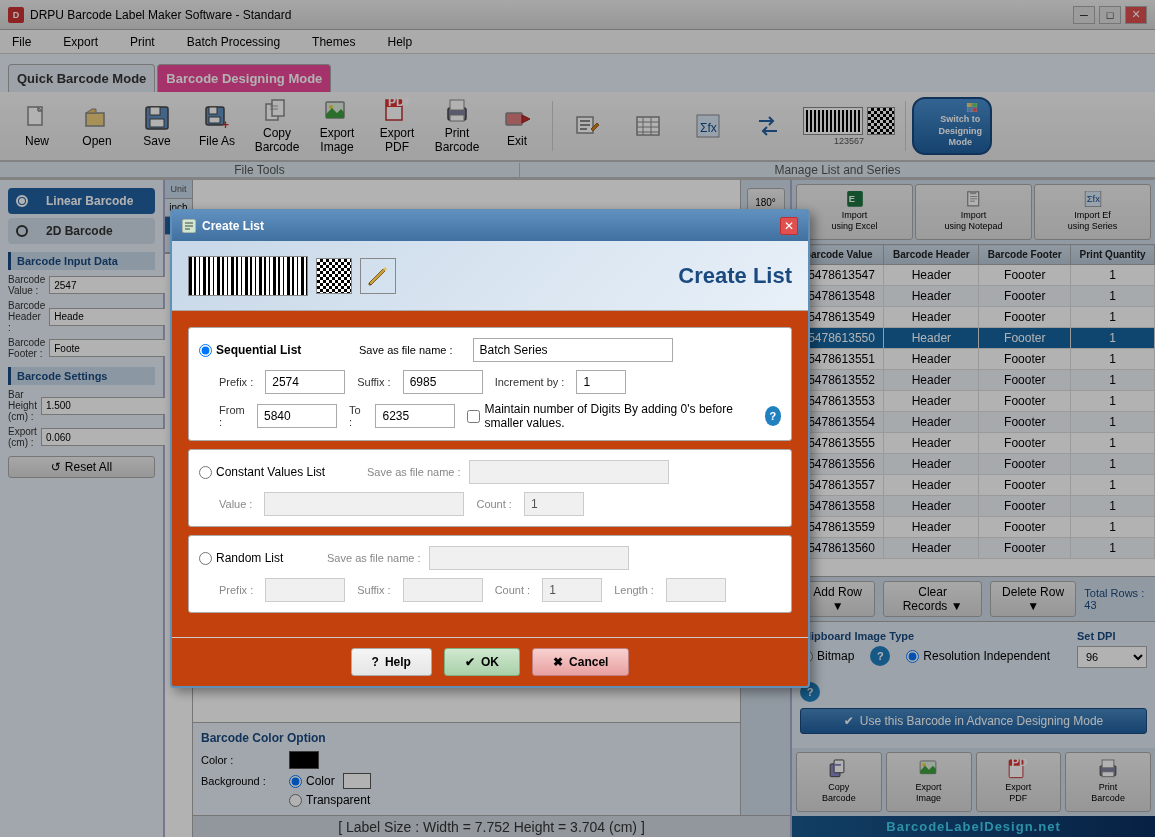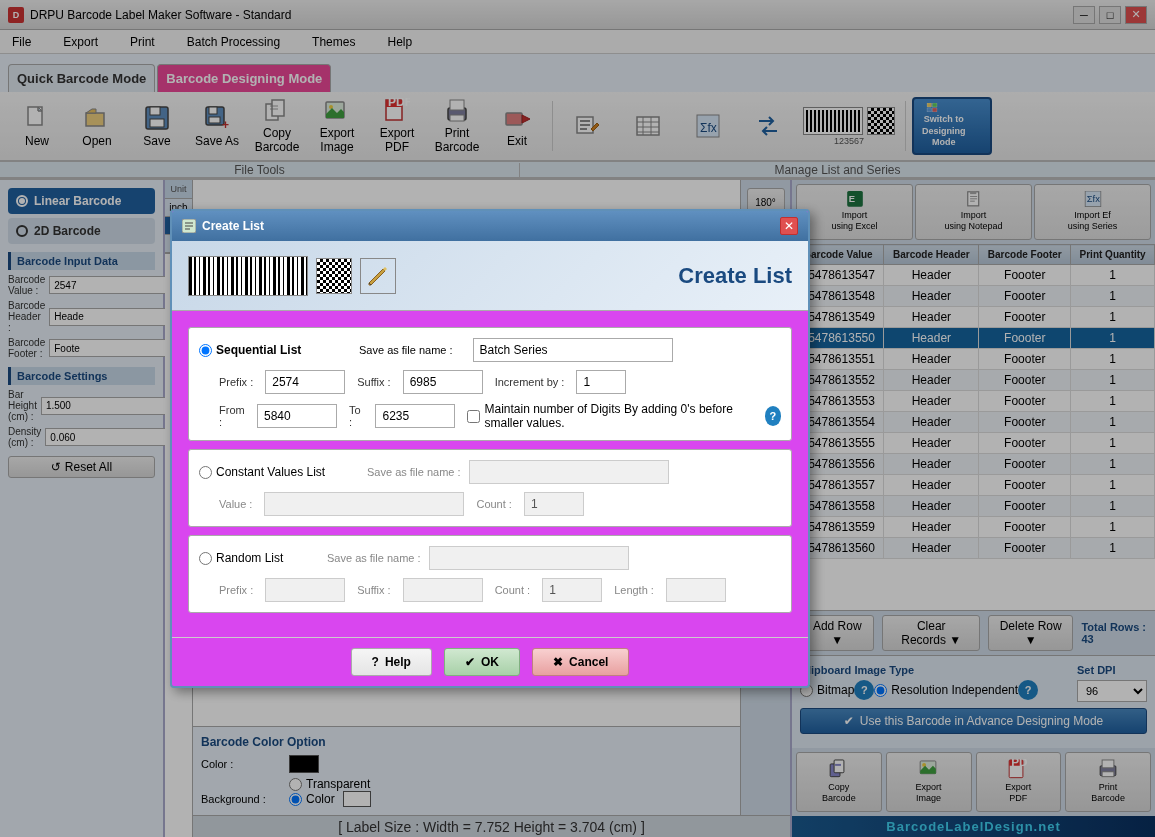--- a/index.html
+++ b/index.html
@@ -22,28 +22,28 @@
     .mode-tab { padding: 6px 8px; border: 1px solid #aaa; border-bottom: none; cursor: pointer; font-size: 13px; font-weight: bold; border-radius: 4px 4px 0 0; }
     .mode-tab.active { background: #ec4899; color: white; }
     .mode-tab.inactive { background: #e0e8f0; color: #333; }
 
     
     .toolbar { background: linear-gradient(to bottom, #f8f8f8, #e8e8e8); height: 70px; display: flex; align-items: center; padding: 4px 8px; border-bottom: 2px solid #bbb; gap: 2px; }
     .toolbar-btn { display: flex; flex-direction: column; align-items: center; justify-content: center; width: 58px; height: 58px; border: 1px solid transparent; cursor: pointer; border-radius: 3px; gap: 2px; font-size: 10px; text-align: center; }
     .toolbar-icon { width: 28px; height: 28px; display: flex; align-items: center; justify-content: center; }
     .toolbar-separator { width: 1px; height: 50px; background: #ccc; margin: 0 4px; }
 
-    .switch-btn { background: linear-gradient(to bottom, #4a90d0, #2060a0); color: white; border: 2px solid #1a4a80; border-radius: 4px; padding: 4px 8px; cursor: pointer; font-size: 11px; font-weight: bold; height: 58px; width: 80px; text-align: center; display: flex; flex-direction: column; align-items: flex-start; justify-content: center; gap: 2px; }
+    .switch-btn { background: linear-gradient(to bottom, #4a90d0, #2060a0); color: white; border: 2px solid #1a4a80; border-radius: 13px; padding: 4px 8px; cursor: pointer; font-size: 11px; font-weight: bold; height: 58px; width: 80px; text-align: center; display: flex; flex-direction: column; align-items: flex-end; justify-content: center; gap: 2px; }
 
     
     .main-content { display: flex; height: calc(837px - 30px - 24px - 38px - 70px - 18px); }
 
     
     .left-panel { width: 165px; background: #e8f0f8; border-right: 2px solid #aac; padding: 8px; }
-    .barcode-type-btn { display: flex; align-items: center; gap: 6px; padding: 6px 8px; margin-bottom: 4px; border-radius: 4px; cursor: pointer; font-weight: bold; font-size: 12px; }
+    .barcode-type-btn { display: flex; align-items: center; gap: 18px; padding: 6px 8px; margin-bottom: 4px; border-radius: 4px; cursor: pointer; font-weight: bold; font-size: 12px; }
     .barcode-type-btn.active { background: #2060a0; color: white; }
     .barcode-type-btn.inactive { background: #d0dce8; color: #333; }
     .radio-circle { width: 12px; height: 12px; border-radius: 50%; border: 2px solid currentColor; display: flex; align-items: center; justify-content: center; }
     .radio-fill { width: 6px; height: 6px; border-radius: 50%; background: white; }
 
     .section-title { font-size: 11px; font-weight: bold; color: #1a4a80; background: #c8d8e8; padding: 3px 6px; margin: 8px 0 4px 0; border-left: 3px solid #1a4a80; }
     .input-row { display: flex; align-items: center; margin-bottom: 4px; gap: 4px; }
     .input-label { font-size: 10px; color: #333; width: 70px; }
     .input-field { border: 1px solid #aaa; background: white; padding: 2px 4px; font-size: 10px; flex: 1; height: 18px; }
     .reset-btn { background: linear-gradient(to bottom, #f0f0f0, #d8d8d8); border: 1px solid #aaa; padding: 3px 10px; border-radius: 3px; cursor: pointer; font-size: 11px; display: flex; align-items: center; gap: 4px; margin-top: 8px; width: 100%; justify-content: center; }
@@ -58,40 +58,40 @@
     .table-container { flex: 1; overflow-y: auto; background: white; }
     table { width: 100%; border-collapse: collapse; font-size: 11px; }
     th { background: linear-gradient(to bottom, #d0dce8, #b8c8d8); padding: 4px 6px; border: 1px solid #aaa; text-align: center; font-size: 10px; font-weight: bold; color: #222; }
     td { padding: 3px 6px; border: 1px solid #ddd; text-align: center; }
     tr:nth-child(even) { background: #f0f4f8; }
     tr.selected td { background: #1565a0; color: white; }
 
     
     .table-actions { background: #d0dce8; padding: 4px 8px; display: flex; align-items: center; gap: 8px; border-top: 1px solid #aaa; }
     .action-btn { padding: 3px 10px; background: linear-gradient(to bottom, #f0f0f0, #d8d8d8); border: 1px solid #aaa; border-radius: 3px; cursor: pointer; font-size: 11px; display: flex; align-items: center; gap: 3px; }
-    .total-rows { margin-left: auto; font-size: 11px; font-weight: bold; color: #1a4a80; }
+    .total-rows { margin-left: auto; font-size: 11px; font-weight: normal; color: #1a4a80; }
 
     
     .bottom-info { background: #e0eaf4; padding: 8px; border-top: 1px solid #aaa; }
     .clipboard-dpi-row { display: flex; gap: 16px; align-items: flex-start; margin-bottom: 6px; }
     .clipboard-section { flex: 1; }
     .dpi-section { }
     .info-title { font-weight: bold; font-size: 11px; color: #1a4a80; margin-bottom: 4px; }
-    .radio-group { display: flex; gap: 0; align-items: center; flex-wrap: wrap; }
+    .radio-group { display: flex; gap: 16px; align-items: center; flex-wrap: wrap; }
     .select-input { border: 1px solid #aaa; background: white; padding: 2px 4px; font-size: 11px; height: 22px; width: 70px; }
     .advance-mode-btn { background: linear-gradient(to bottom, #4888c0, #2060a0); color: white; border: 1px solid #1a4a80; padding: 5px 10px; border-radius: 3px; cursor: pointer; font-size: 11px; display: flex; align-items: center; gap: 6px; width: 100%; justify-content: center; margin-bottom: 6px; }
 
     
     .bottom-action-buttons { display: flex; gap: 4px; padding: 4px; background: #d0dce8; }
     .bottom-action-btn { flex: 1; display: flex; flex-direction: column; align-items: center; justify-content: center; padding: 6px 4px; background: linear-gradient(to bottom, #f0f0f0, #d8d8d8); border: 1px solid #aaa; cursor: pointer; font-size: 10px; text-align: center; gap: 3px; height: 60px; border-radius: 3px; }
     .watermark { background: linear-gradient(to right, #1a5a90, #0a3060); color: #40d0f0; text-align: center; padding: 3px; font-size: 13px; font-weight: bold; letter-spacing: 1px; }
 
     
     .dialog-overlay { position: fixed; top: 0; left: 0; right: 0; bottom: 0; background: rgba(0,0,0,0.3); z-index: 100; display: flex; align-items: center; justify-content: flex-start; padding-left: 170px; padding-top: 60px; }
-    .dialog { background: #d946ef; border: 2px solid #6090b8; border-radius: 4px; width: 640px; box-shadow: 4px 4px 12px rgba(0,0,0,0.4); }
+    .dialog { background: #c2410c; border: 2px solid #6090b8; border-radius: 4px; width: 640px; box-shadow: 4px 4px 12px rgba(0,0,0,0.4); }
     .dialog-titlebar { background: linear-gradient(to bottom, #6090c0, #4070a0); color: white; padding: 6px 10px; display: flex; align-items: center; justify-content: space-between; border-radius: 2px 2px 0 0; }
     .dialog-title { font-size: 13px; font-weight: bold; display: flex; align-items: center; gap: 6px; }
     .dialog-close { width: 18px; height: 18px; background: #e05050; border: 1px solid #c03030; color: white; cursor: pointer; display: flex; align-items: center; justify-content: center; font-size: 12px; border-radius: 2px; }
     .dialog-header-img { height: 70px; background: linear-gradient(135deg, #c8d8e8, #e8f0f8); display: flex; align-items: center; justify-content: space-between; padding: 8px 16px; border-bottom: 1px solid #aaa; }
     .barcode-mini-img { width: 120px; height: 40px; background: repeating-linear-gradient(90deg, black 0px, black 3px, white 3px, white 5px, black 5px, black 7px, white 7px, white 10px, black 10px, black 11px, white 11px, white 14px); border: 1px solid #888; }
     .create-list-title { font-size: 22px; font-weight: bold; color: #1a4a80; }
     .dialog-body { padding: 16px; }
     .radio-option { display: flex; align-items: center; gap: 4px; cursor: pointer; }
     .info-btn { width: 20px; height: 20px; background: #2080c0; color: white; border-radius: 50%; border: none; cursor: pointer; font-size: 11px; font-weight: bold; display: flex; align-items: center; justify-content: center; }
     .dialog-buttons { display: flex; justify-content: center; gap: 12px; padding: 10px; border-top: 1px solid #ccc; }
@@ -175,21 +175,21 @@
 
     <div class="toolbar-btn">
       <div class="toolbar-icon">
         <svg width="26" height="26" viewBox="0 0 26 26">
             <rect x="2" y="2" width="18" height="18" fill="#6090c0" stroke="#444" stroke-width="1.5" rx="2"></rect>
             <rect x="5" y="2" width="8" height="7" fill="white" stroke="#444" stroke-width="1"></rect>
             <rect x="5" y="12" width="11" height="6" fill="white" stroke="#444" stroke-width="1"></rect>
             <text x="18" y="24" font-size="9" fill="#c03030" font-weight="bold">+</text>
           </svg>
       </div>
-      <span>Save As</span>
+      <span>File As</span>
     </div>
 
     <div class="toolbar-btn">
       <div class="toolbar-icon">
         <svg width="26" height="26" viewBox="0 0 26 26">
             <rect x="2" y="6" width="12" height="16" fill="white" stroke="#888" stroke-width="1.5"></rect>
             <rect x="8" y="2" width="12" height="16" fill="white" stroke="#888" stroke-width="1.5"></rect>
             <line x1="6" y1="8" x2="14" y2="8" stroke="#888" stroke-width="0.8"></line>
             <line x1="6" y1="11" x2="14" y2="11" stroke="#888" stroke-width="0.8"></line>
           </svg>
@@ -340,21 +340,21 @@
       <input class="input-field" type="text" value="Foote" style="">
     </div>
 
     <div class="section-title">Barcode Settings</div>
 
     <div class="input-row">
       <span class="input-label">Bar Height (cm) :</span>
       <input class="input-field" type="text" value="1.500" style="">
     </div>
     <div class="input-row">
-      <span class="input-label">Density (cm) :</span>
+      <span class="input-label">Export (cm) :</span>
       <input class="input-field" type="text" value="0.060" style="">
     </div>
 
     <button class="reset-btn">
       <span>↺</span>
       <span>Reset All</span>
     </button>
   </div>
 
   <div style="flex:1; position:relative; background:#b0c8e0; overflow:hidden;">
@@ -379,35 +379,35 @@
         <div style="font-size:11px; text-align:center; margin-top:2px;">25478613550</div>
         <div style="font-size:11px; color:#2a8a2a; margin-top:2px;">Foooter</div>
       </div>
     </div>
 
     <div style="position:absolute; left:28px; bottom:22px; right:50px; background:#e8f0f8; border-top:1px solid #aaa; padding:8px;">
       <div style="font-weight:bold; font-size:12px; margin-bottom:6px; color:#1a4a80;">Barcode Color Option</div>
       <div style="display:flex; align-items:center; gap:8px; margin-bottom:4px;">
         <span style="font-size:11px; width:80px;">Color :</span>
         <div style="width:30px; height:18px; background:black; border:1px solid #555; cursor:pointer;"></div>
-      </div>
-      <div style="display:flex; align-items:center; gap:8px; margin-top:4px;">
-        <span style="font-size:11px; width:80px;"></span>
-        <label class="radio-label">
-          <input type="radio" name="bg-color" style="">
-          <span>Transparent</span>
-        </label>
       </div>
       <div style="display:flex; align-items:center; gap:8px;">
         <span style="font-size:11px; width:80px;">Background :</span>
         <label class="radio-label">
           <input type="radio" name="bg-color" checked="" style="">
           <span>Color</span>
         </label>
         <div style="width:28px; height:16px; background:white; border:1px solid #555;"></div>
+      </div>
+      <div style="display:flex; align-items:center; gap:8px; margin-top:4px;">
+        <span style="font-size:11px; width:80px;"></span>
+        <label class="radio-label">
+          <input type="radio" name="bg-color" style="">
+          <span>Transparent</span>
+        </label>
       </div>
     </div>
 
     <div style="position:absolute; right:0; top:0; bottom:22px; width:50px; background:#d0dce8; border-left:1px solid #aaa; display:flex; flex-direction:column; align-items:center; padding:8px 4px; gap:6px;">
       <div style="width:38px; height:28px; background:linear-gradient(to bottom,#f0f0f0,#d8d8d8); border:1px solid #aaa; border-radius:3px; cursor:pointer; font-size:10px; text-align:center; display:flex; align-items:center; justify-content:center;">180°</div>
       <div style="width:38px; height:28px; background:linear-gradient(to bottom,#f0f0f0,#d8d8d8); border:1px solid #aaa; border-radius:3px; cursor:pointer; font-size:10px; text-align:center; display:flex; align-items:center; justify-content:center;">270°</div>
     </div>
 
     <div style="position:absolute; bottom:0; left:28px; right:0; height:22px; background:#d0d8e0; border-top:1px solid #aaa; display:flex; align-items:center; justify-content:center; font-size:14px; color:#333;">[ Label Size : Width = 7.752  Height = 3.704 (cm) ]</div>
   </div>

